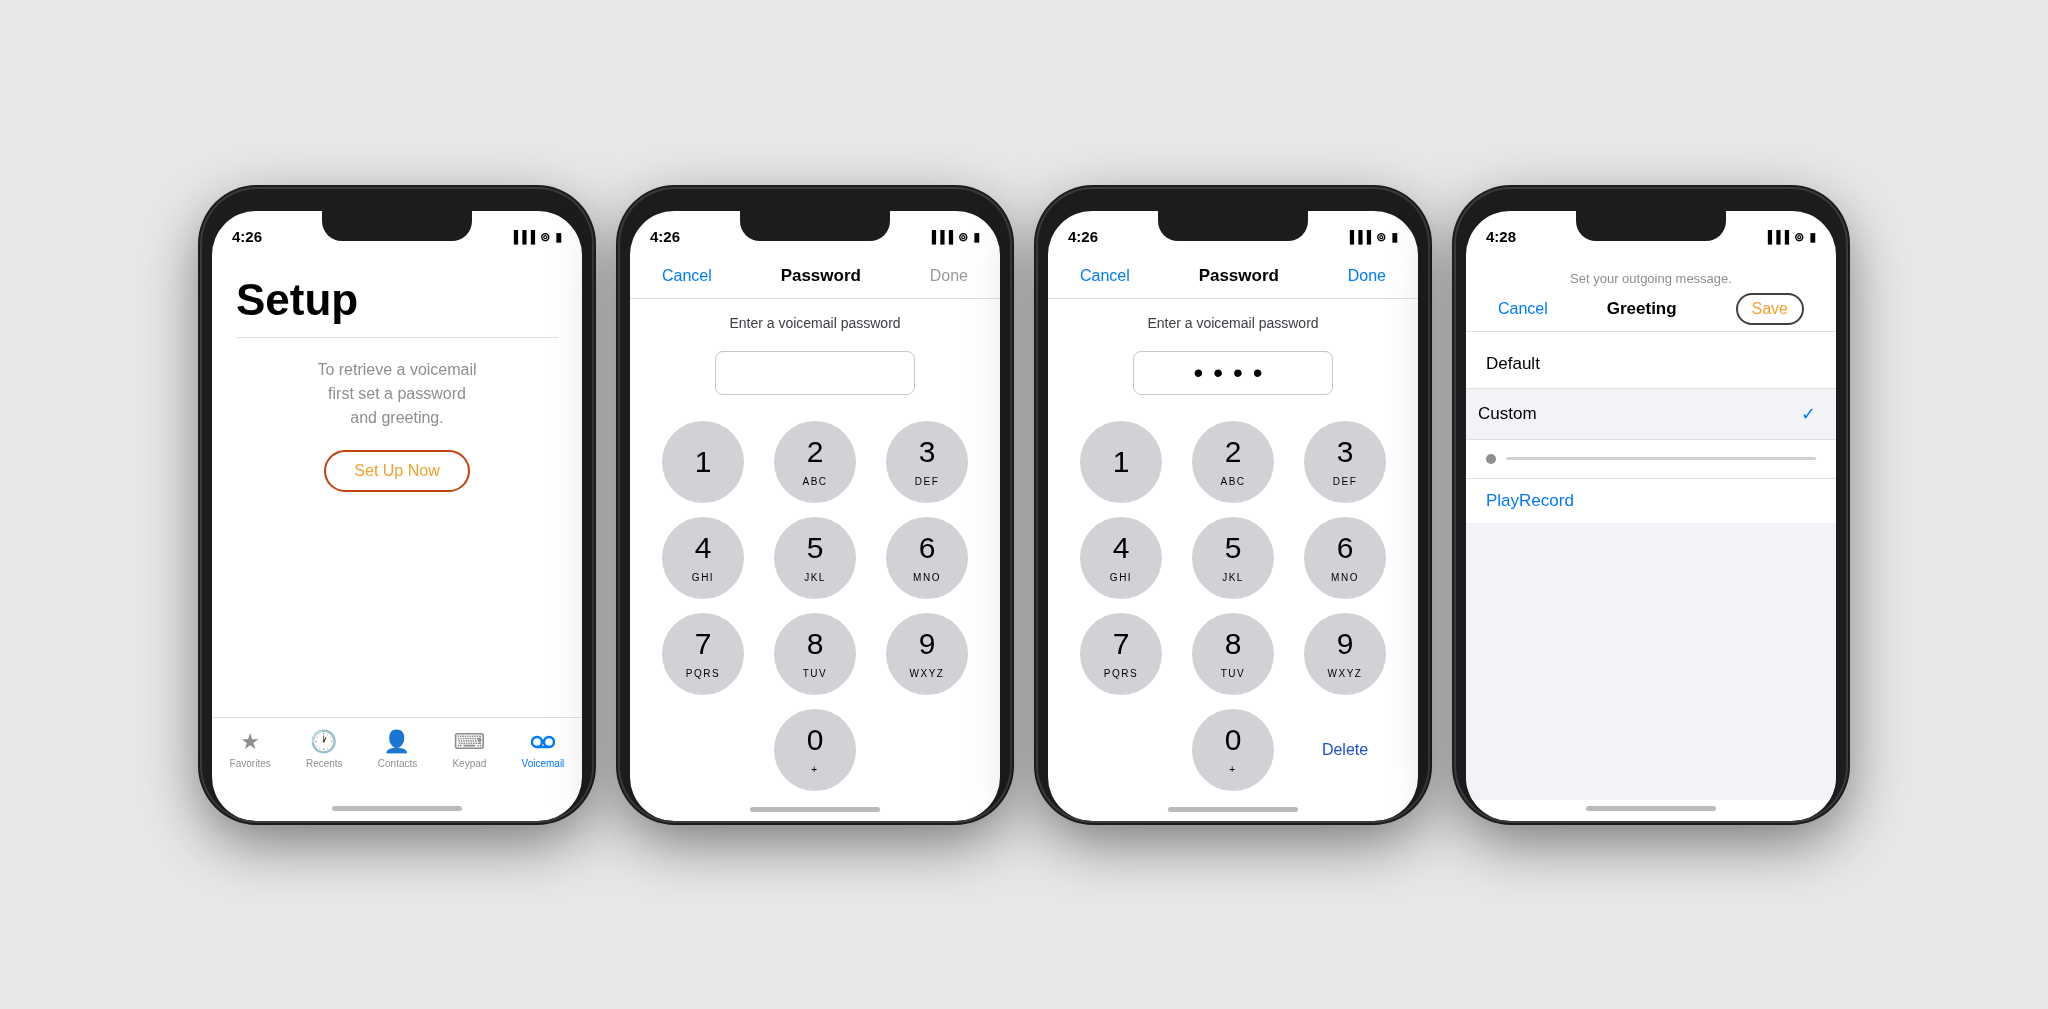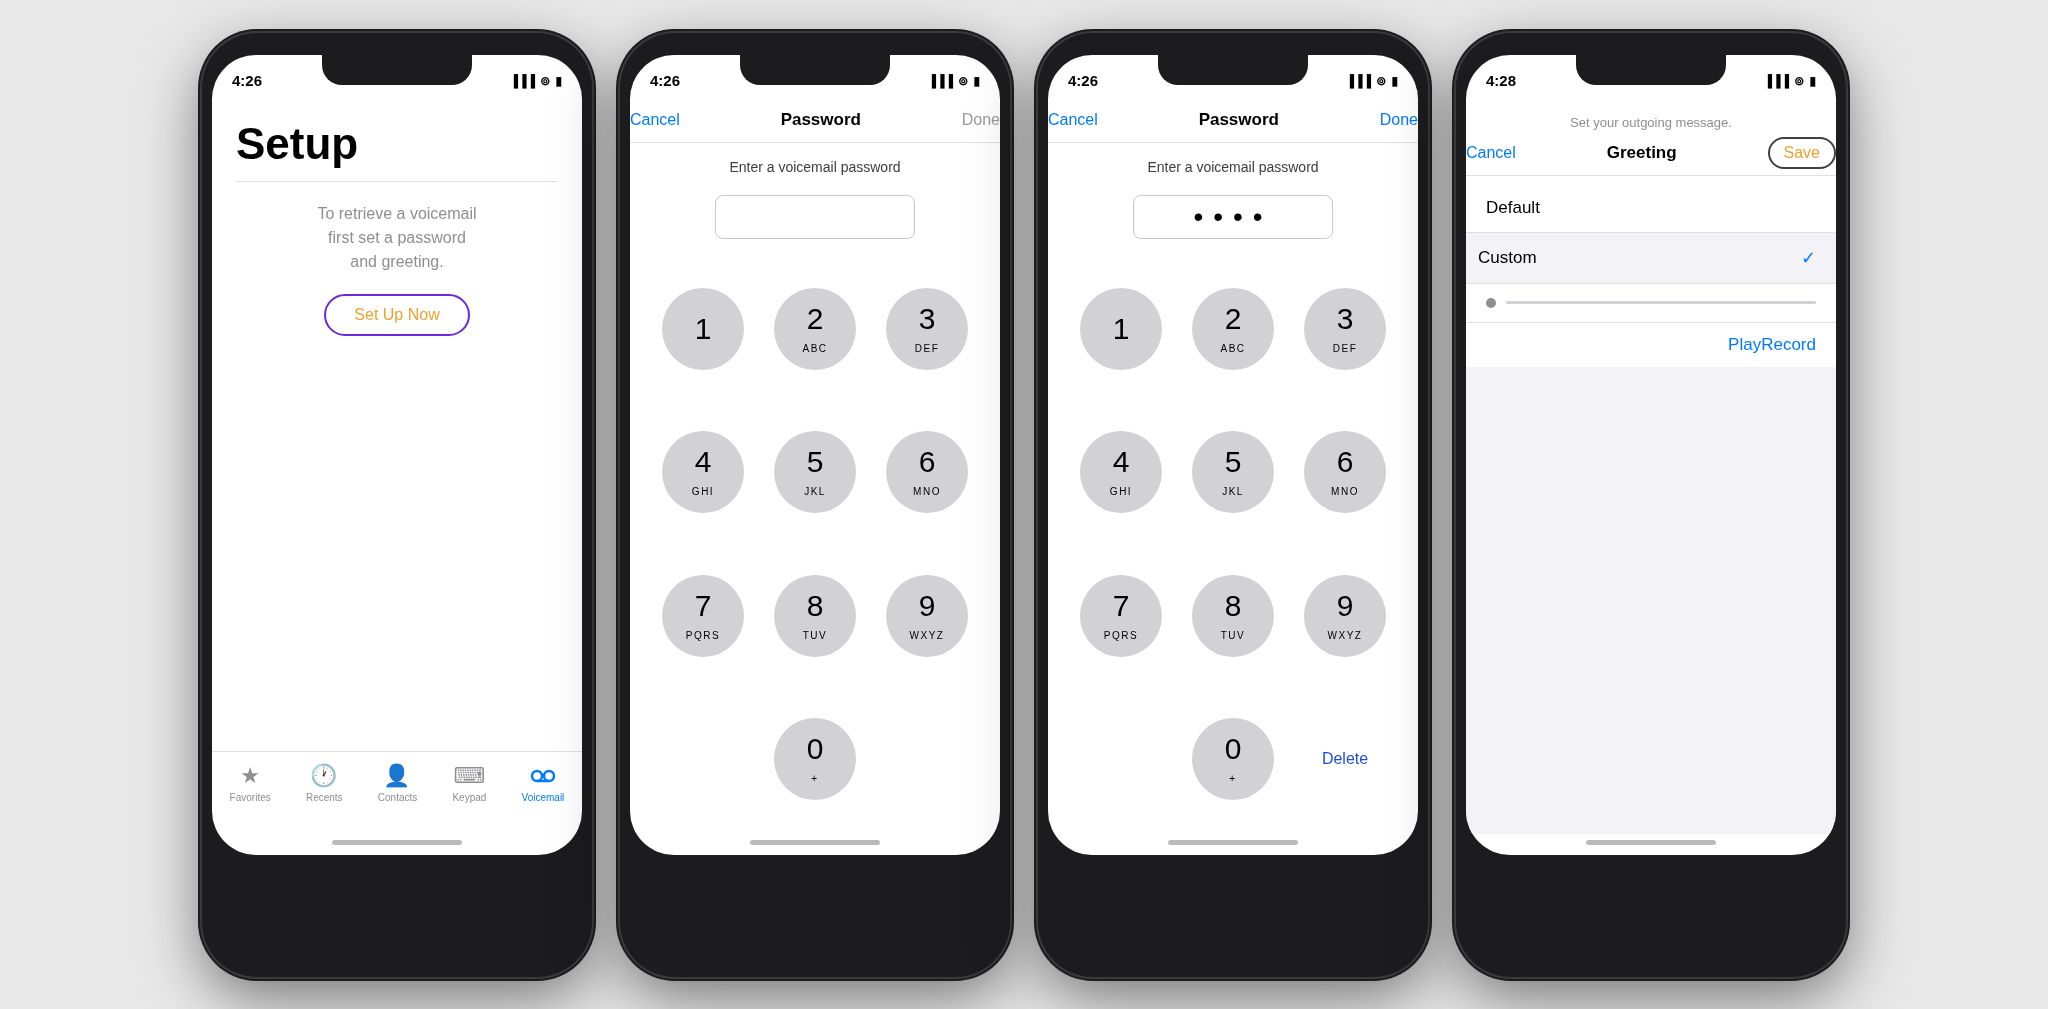--- a/index.html
+++ b/index.html
@@ -16,21 +16,21 @@
 
     .phone-wrapper {
       display: flex;
       gap: 28px;
       align-items: center;
     }
 
     
     .iphone {
       width: 390px;
-      height: 944px;
+      height: 632px;
       background: #1c1c1e;
       border-radius: 55px;
       position: relative;
       box-shadow:
         0 0 0 2px #3a3a3c,
         0 0 0 4px #1c1c1e,
         0 20px 60px rgba(0,0,0,0.5);
       display: flex;
       flex-direction: column;
       align-items: center;
@@ -89,21 +89,21 @@
       align-items: center;
       font-size: 12px;
       color: #000;
     }
 
     
     .nav-bar {
       display: flex;
       justify-content: space-between;
       align-items: center;
-      padding: 4px 0;
+      padding: 4px 32px;
       height: 44px;
       flex-shrink: 0;
       border-bottom: 1px solid #e0e0e0;
     }
 
     .nav-title {
       font-size: 17px;
       font-weight: 600;
       color: #000;
     }
@@ -155,21 +155,21 @@
     }
 
     .setup-desc {
       font-size: 16px;
       color: #8e8e93;
       line-height: 1.5;
       margin-bottom: 20px;
     }
 
     .setup-now-btn {
-      border: 2px solid #6d28d9;
+      border: 2px solid #c2410c;
       border-radius: 22px;
       padding: 10px 28px;
       font-size: 16px;
       color: #f0a030;
       background: transparent;
       cursor: pointer;
       font-weight: 500;
     }
 
     
@@ -337,23 +337,22 @@
 
     .progress-bar-bg {
       flex: 1;
       height: 3px;
       background: #d1d1d6;
       border-radius: 2px;
     }
 
     .greeting-footer {
       display: flex;
-      justify-content: flex-end;
+      justify-content: flex-start;
       padding: 12px 20px;
-      margin-left: 32px;
     }
 
     .greeting-action {
       font-size: 17px;
       color: #007AFF;
       cursor: pointer;
     }
 
     
     .home-indicator {

